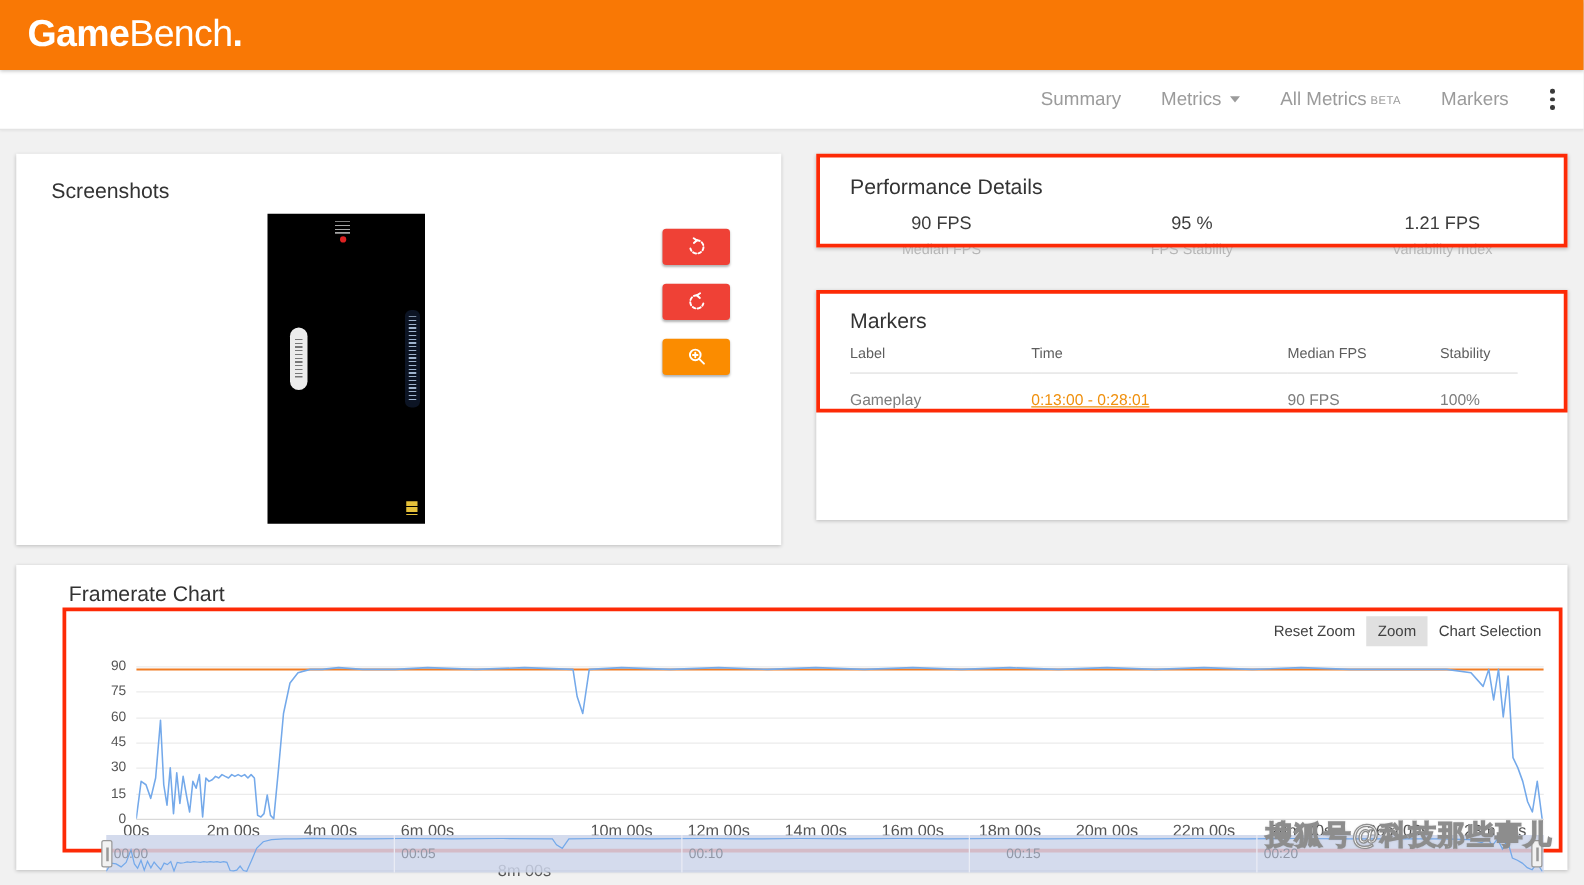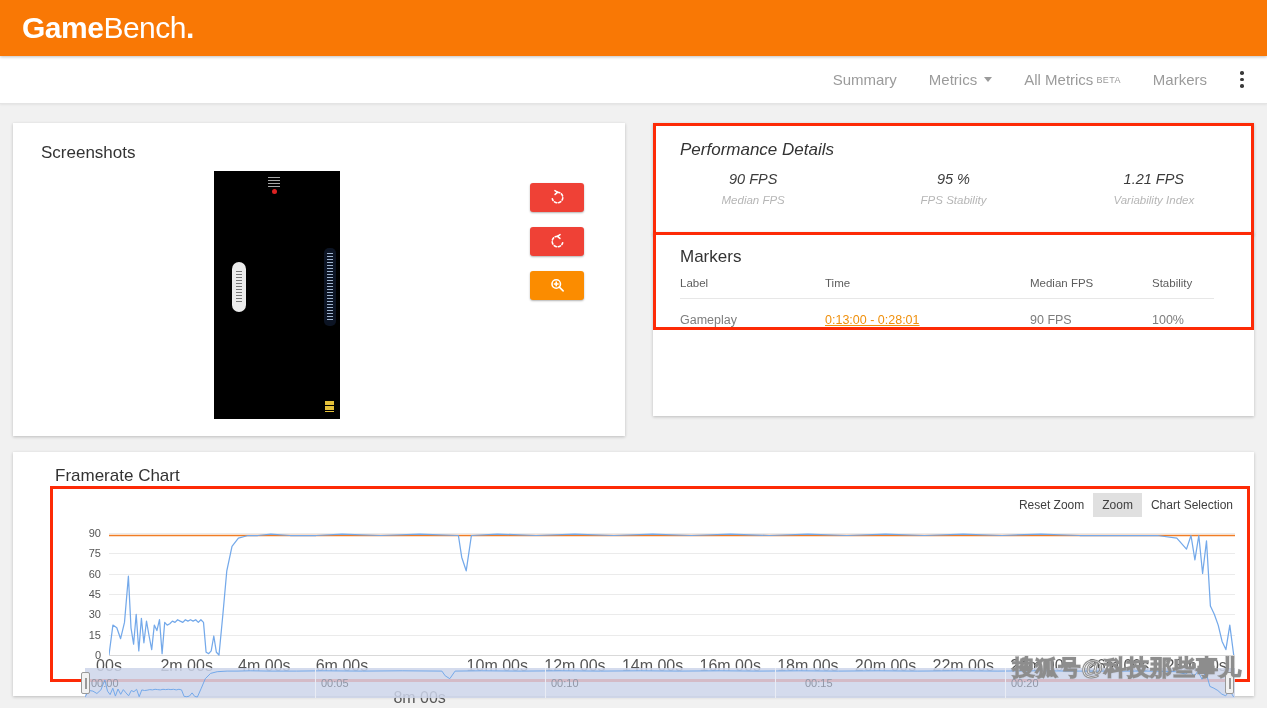--- a/index.html
+++ b/index.html
@@ -76,21 +76,21 @@
   .sbtn {
     width:54px; height:29px; border-radius:3px; border:none; cursor:pointer;
     display:flex; align-items:center; justify-content:center;
     box-shadow: 0 1px 2px rgba(0,0,0,.3);
   }
   .sbtn.red { background:#ef4136; }
   .sbtn.orange { background:#fb8c00; }
   .sbtn svg { width:17px; height:17px; }
 
   
-  #perf-card { position:absolute; left:653px; top:123px; width:601px; height:112px;font-style:italic; }
+  #perf-card { position:absolute; left:653px; top:123px; width:601px; height:75px; }
   #perf-card .hl, #markers-card .hl { position:absolute; border:3px solid #fd2a06; }
   .perf-inner { padding: 17px 0 0 0; }
   .perf-title { margin-left:27px; font-size:17px; color:#333;}
   .perf-row { display:flex; margin-top:11px; }
   .perf-col { flex:1; text-align:center; }
   .perf-val { font-size:14.5px; color:#3c3c3c; }
   .perf-lbl { font-size:11.5px; color:#b6b6b6; margin-top:7px; }
 
   
   #markers-card { position:absolute; left:653px; top:232px; width:601px; height:184px; }
@@ -113,21 +113,21 @@
   .cbtn { font-size:12px; color:#404040; padding:5px 9px; cursor:pointer; }
   .cbtn.active { background:#e0e0e0; }
 
   .plot { position:absolute; left:62px; top:74px; width:1160px; height:148px; }
   .yaxis { position:absolute; left:0; top:0; width:26px; height:129px;}
   .ytick { position:absolute; right:0; font-size:11px; color:#555; transform:translateY(-50%); }
   .grid { position:absolute; left:34px; top:0; width:1126px; height:129px; }
   .gline { position:absolute; left:0; width:100%; height:1px; background:#ebebeb; }
   .gline.base { background:#d9d9d9; }
   .xaxis { position:absolute; left:34px; top:131px; width:1126px; height:18px; }
-  .xtick { position:absolute; font-size:16px; color:#555; transform:translateX(-50%); white-space:nowrap;}
+  .xtick { position:absolute; font-size:13px; color:#555; transform:translateX(-50%); white-space:nowrap;}
   svg.series { position:absolute; left:34px; top:0; }
 
   .navigator { position:absolute; left:62px; top:216px; width:1160px; height:32px; }
   .nav-band { position:absolute; left:10px; top:0; width:1150px; height:30px; background:#ccd5ea; opacity:.85;}
   .nav-tick { position:absolute; top:0; width:1px; height:30px; background:#e9ecf5;}
   .nav-lbl { position:absolute; top:9px; font-size:11px; color:#9197a6; }
   .nav-handle { position:absolute; top:4px; width:9px; height:22px; background:#f2f2f2; border:1px solid #999; border-radius:2px; cursor:ew-resize;}
   .nav-handle i { position:absolute; left:3px; top:5px; width:2px; height:11px; background:#999;}
   svg.navseries { position:absolute; left:10px; top:0; }
 

